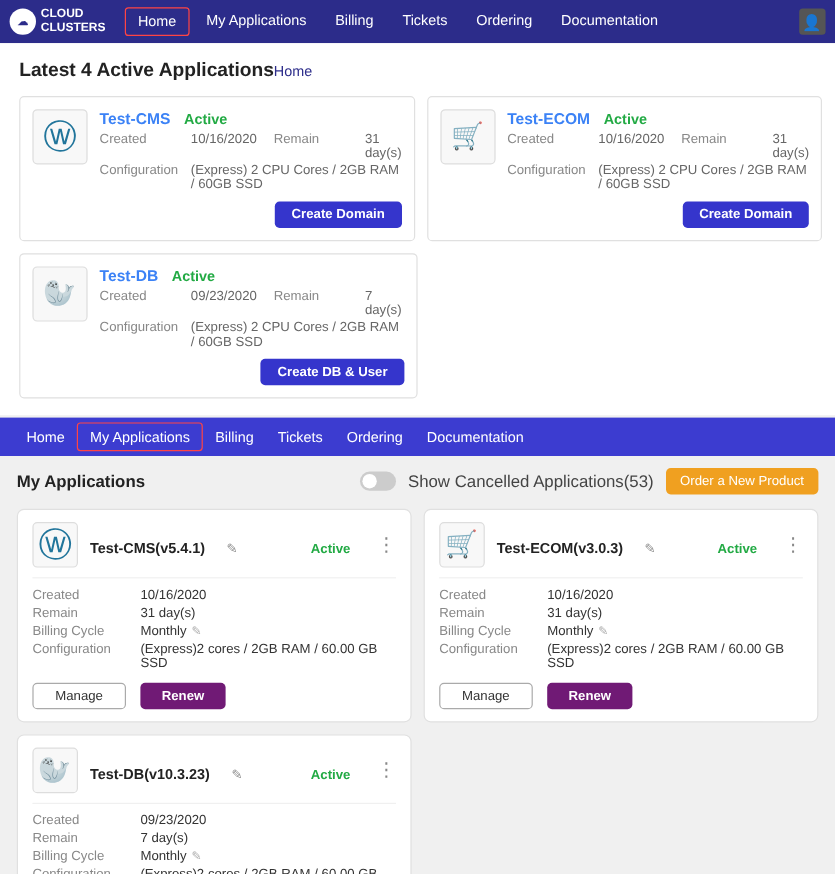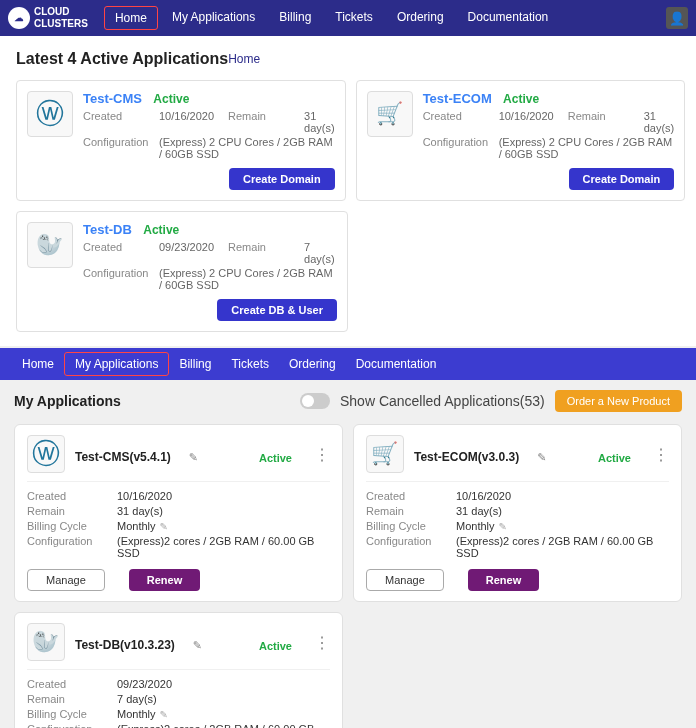--- a/index.html
+++ b/index.html
@@ -299,21 +299,21 @@
       align-items: center;
       gap: 4px;
     }
     .edit-icon-small {
       color: #aaa;
       font-size: 10px;
       cursor: pointer;
     }
     .app-card-2-actions {
       display: flex;
-      gap: 24px;
+      gap: 12px;
       margin-top: 10px;
     }
     .btn-manage {
       border: 1px solid #aaa;
       background: white;
       color: #333;
       border-radius: 4px;
       padding: 4px 18px;
       font-size: 11px;
       cursor: pointer;

